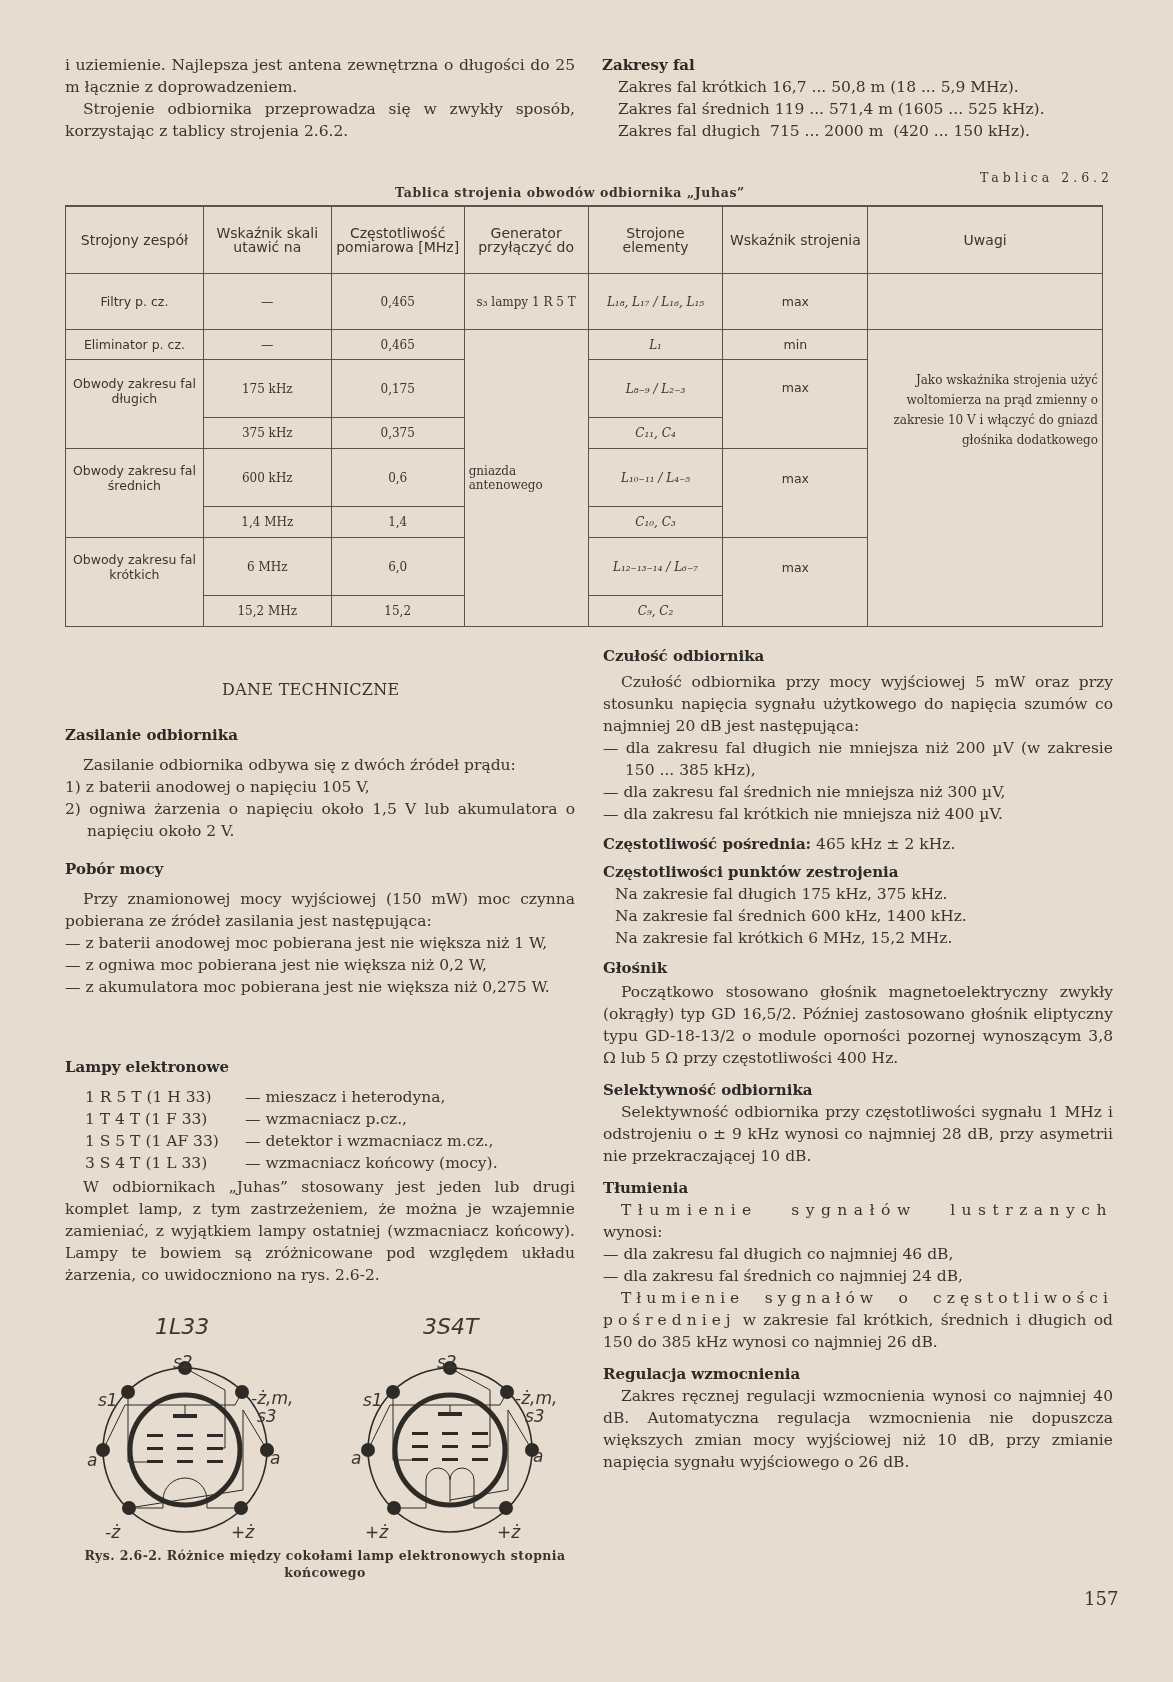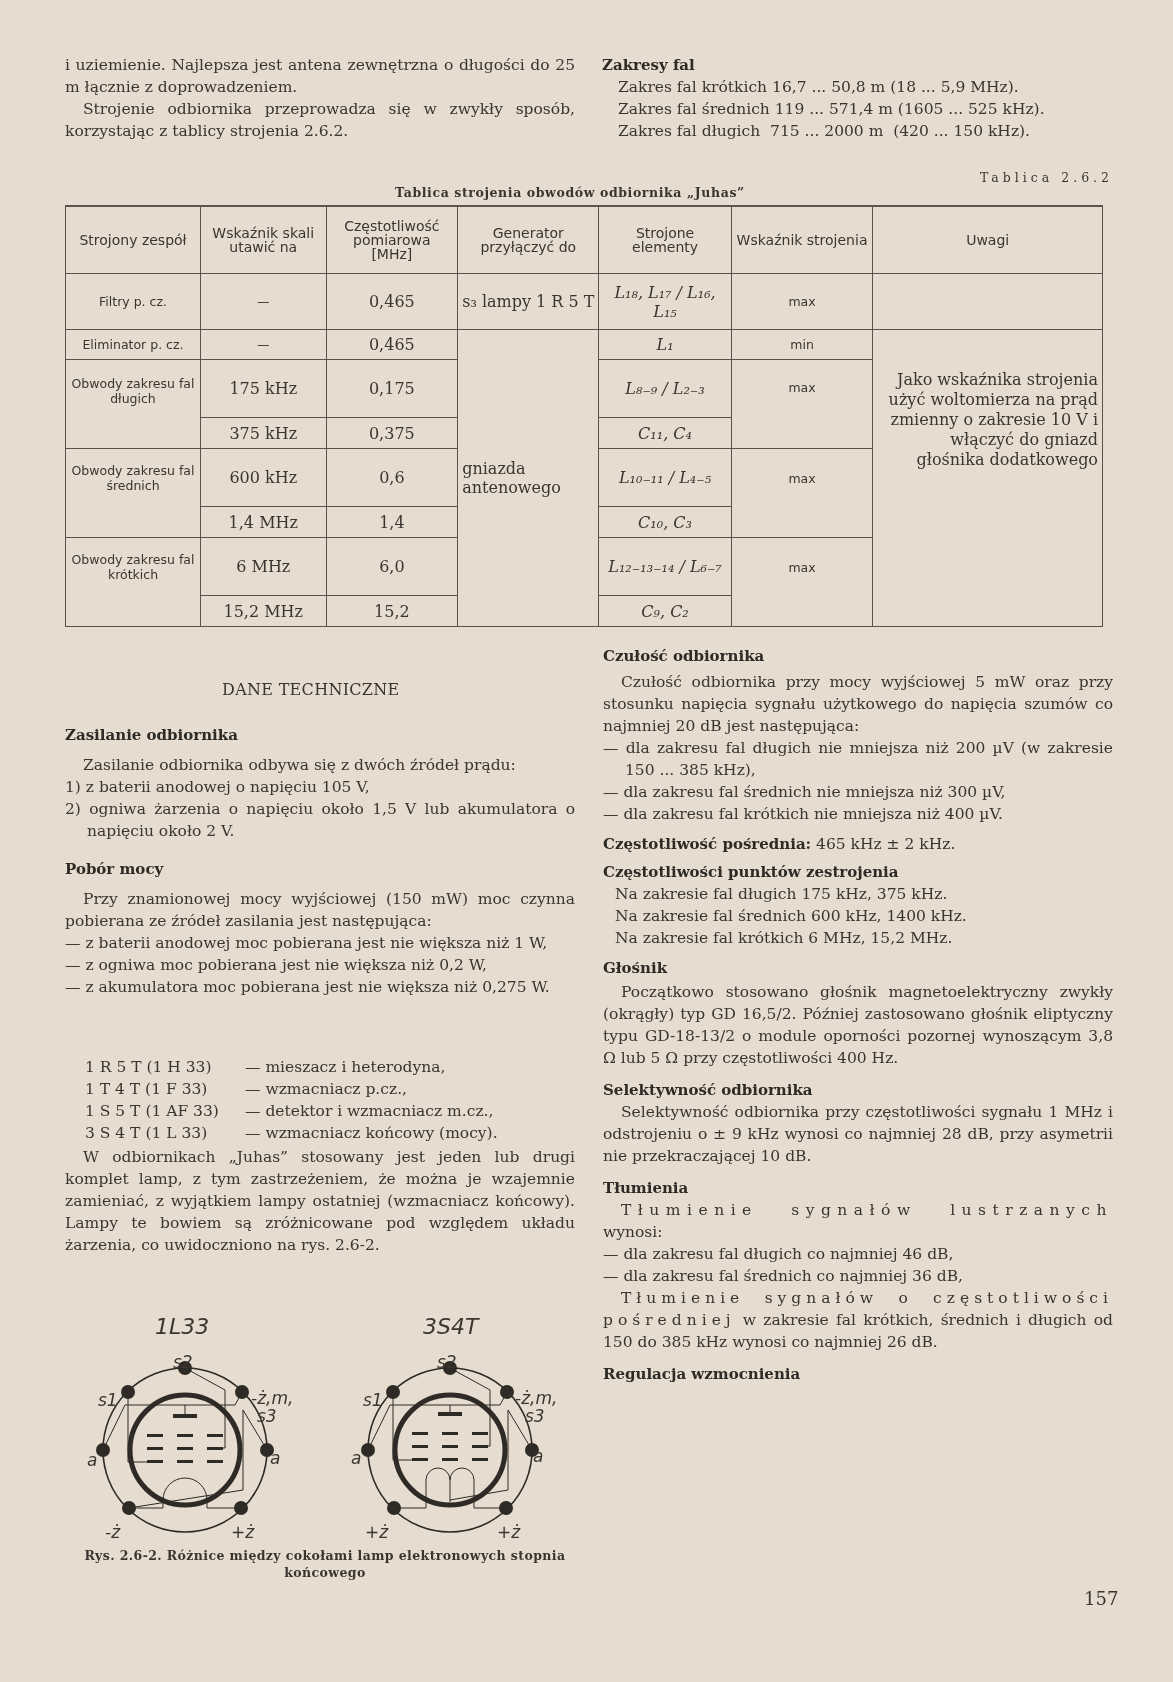--- a/index.html
+++ b/index.html
@@ -23,21 +23,21 @@
   table.tune {
     position:absolute; left:65px; top:205px; width:1038px; border-collapse:collapse;
     font-family:"DejaVu Sans", "Liberation Sans", sans-serif; font-size:12.5px; color:#3a352f;
     border-top:2px solid #5a544c; border-bottom:1px solid #5a544c;
   }
   table.tune th, table.tune td {
     border:1px solid #5a544c; text-align:center; vertical-align:middle; padding:2px 4px;
     font-weight:normal;
   }
   table.tune th { height:62px; font-size:14px; line-height:14px; }
-  table.tune td.ser { font-family:"DejaVu Serif", serif; font-size:16px; }
+  table.tune td.ser { font-family:"DejaVu Serif", serif; font-size:12px; }
   table.tune td.left { text-align:left; }
   .Lsym { font-family:"DejaVu Serif", serif; font-style:italic; }
 
   
   .fig-title { font-family:"DejaVu Sans", sans-serif; font-style:italic; font-size:22px; }
   .fig-caption { font-weight:bold; font-size:12.5px; text-align:center; line-height:17px; letter-spacing:0.4px; }
   .pageno { font-size:18px; }
 </style>
 </head>
 <body>
@@ -153,20 +153,21 @@
 
 <div class="abs para" style="left:65px; top:858px; width:510px;">
   <div class="h-bold" style="margin-bottom:8px;">Pobór mocy</div>
   <p class="indent">Przy znamionowej mocy wyjściowej (150 mW) moc czynna pobierana ze źródeł zasilania jest następująca:</p>
   <p class="dash-item">— z baterii anodowej moc pobierana jest nie większa niż 1 W,</p>
   <p class="dash-item">— z ogniwa moc pobierana jest nie większa niż 0,2 W,</p>
   <p class="dash-item">— z akumulatora moc pobierana jest nie większa niż 0,275 W.</p>
 </div>
 
 <div class="abs para" style="left:65px; top:1056px; width:510px;">
+  <div class="h-bold" style="margin-bottom:8px;">Lampy elektronowe</div>
   <div style="padding-left:20px; text-align:left;">
     <div><span style="display:inline-block; width:160px;">1 R 5 T (1 H 33)</span><span>— mieszacz i heterodyna,</span></div>
     <div><span style="display:inline-block; width:160px;">1 T 4 T (1 F 33)</span><span>— wzmacniacz p.cz.,</span></div>
     <div><span style="display:inline-block; width:160px;">1 S 5 T (1 AF 33)</span><span>— detektor i wzmacniacz m.cz.,</span></div>
     <div><span style="display:inline-block; width:160px;">3 S 4 T (1 L 33)</span><span>— wzmacniacz końcowy (mocy).</span></div>
   </div>
   <p class="indent" style="margin-top:2px;">W odbiornikach „Juhas” stosowany jest jeden lub drugi komplet lamp, z tym zastrzeżeniem, że można je wzajemnie zamieniać, z wyjątkiem lampy ostatniej (wzmacniacz końcowy). Lampy te bowiem są zróżnicowane pod względem układu żarzenia, co uwidoczniono na rys. 2.6-2.</p>
 </div>
 
 <div class="abs" style="left:65px; top:1310px; width:520px; height:290px;">
@@ -294,22 +295,23 @@
 
   <div style="margin-top:10px;">
     <div class="h-bold">Selektywność odbiornika</div>
     <p class="indent">Selektywność odbiornika przy częstotliwości sygnału 1 MHz i odstrojeniu o ± 9 kHz wynosi co najmniej 28 dB, przy asymetrii nie przekraczającej 10 dB.</p>
   </div>
 
   <div style="margin-top:10px;">
     <div class="h-bold">Tłumienia</div>
     <p class="indent"><span style="letter-spacing:6.5px;">Tłumienie sygnałów lustrzanych</span><span> wynosi:</span></p>
     <p class="dash-item">— dla zakresu fal długich co najmniej 46 dB,</p>
-    <p class="dash-item">— dla zakresu fal średnich co najmniej 36 dB,</p>
+    <p class="dash-item">— dla zakresu fal średnich co najmniej 24 dB,</p>
     <p class="indent"><span style="letter-spacing:5px;">Tłumienie sygnałów o częstotliwości pośredniej</span><span> w zakresie fal krótkich, średnich i długich od 150 do 385 kHz wynosi co najmniej 26 dB.</span></p>
   </div>
 
   <div style="margin-top:10px;">
     <div class="h-bold">Regulacja wzmocnienia</div>
+    <p class="indent">Zakres ręcznej regulacji wzmocnienia wynosi co najmniej 40 dB. Automatyczna regulacja wzmocnienia nie dopuszcza większych zmian mocy wyjściowej niż 10 dB, przy zmianie napięcia sygnału wyjściowego o 26 dB.</p>
   </div>
 </div>
 
 <div class="abs pageno" style="left:1084px; top:1588px;">157</div>
 
 </body></html>

